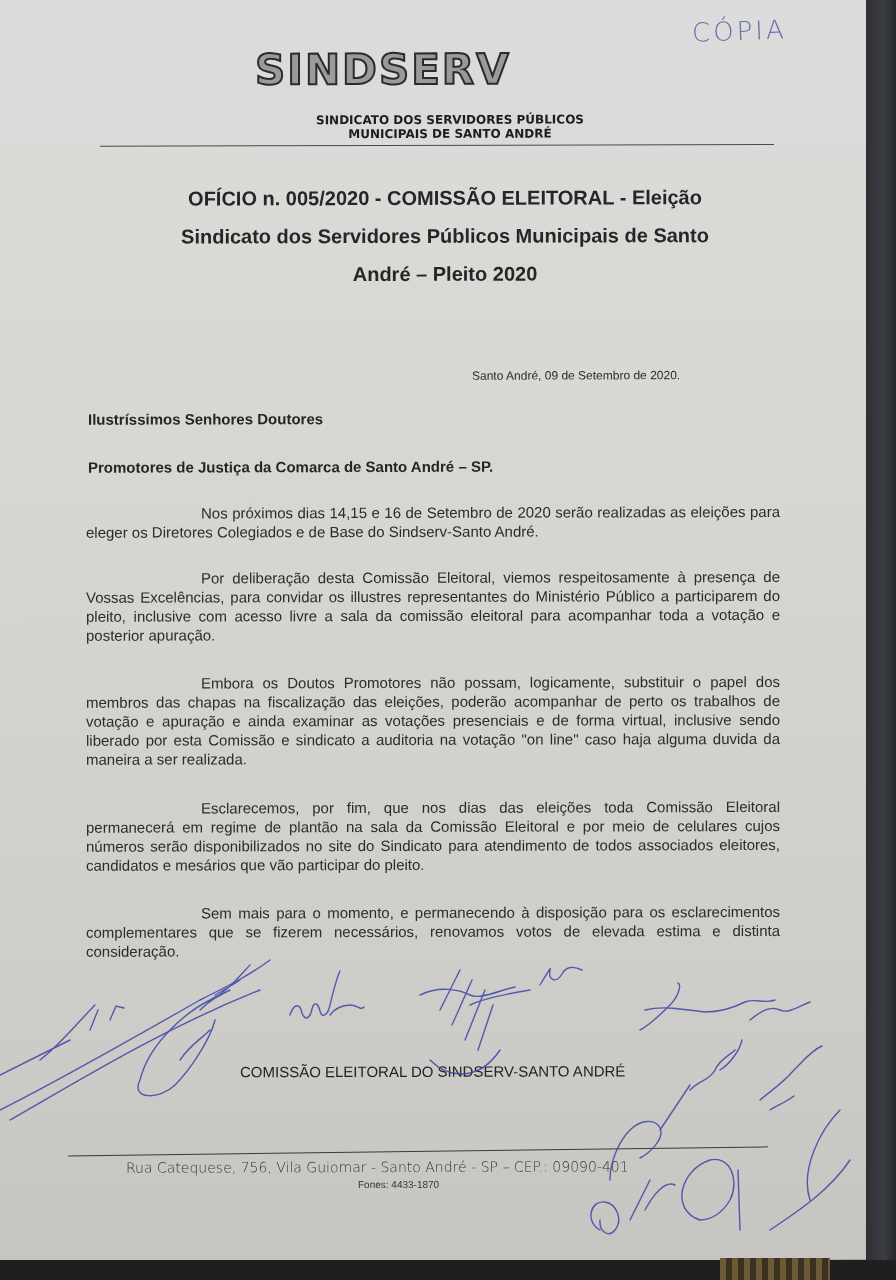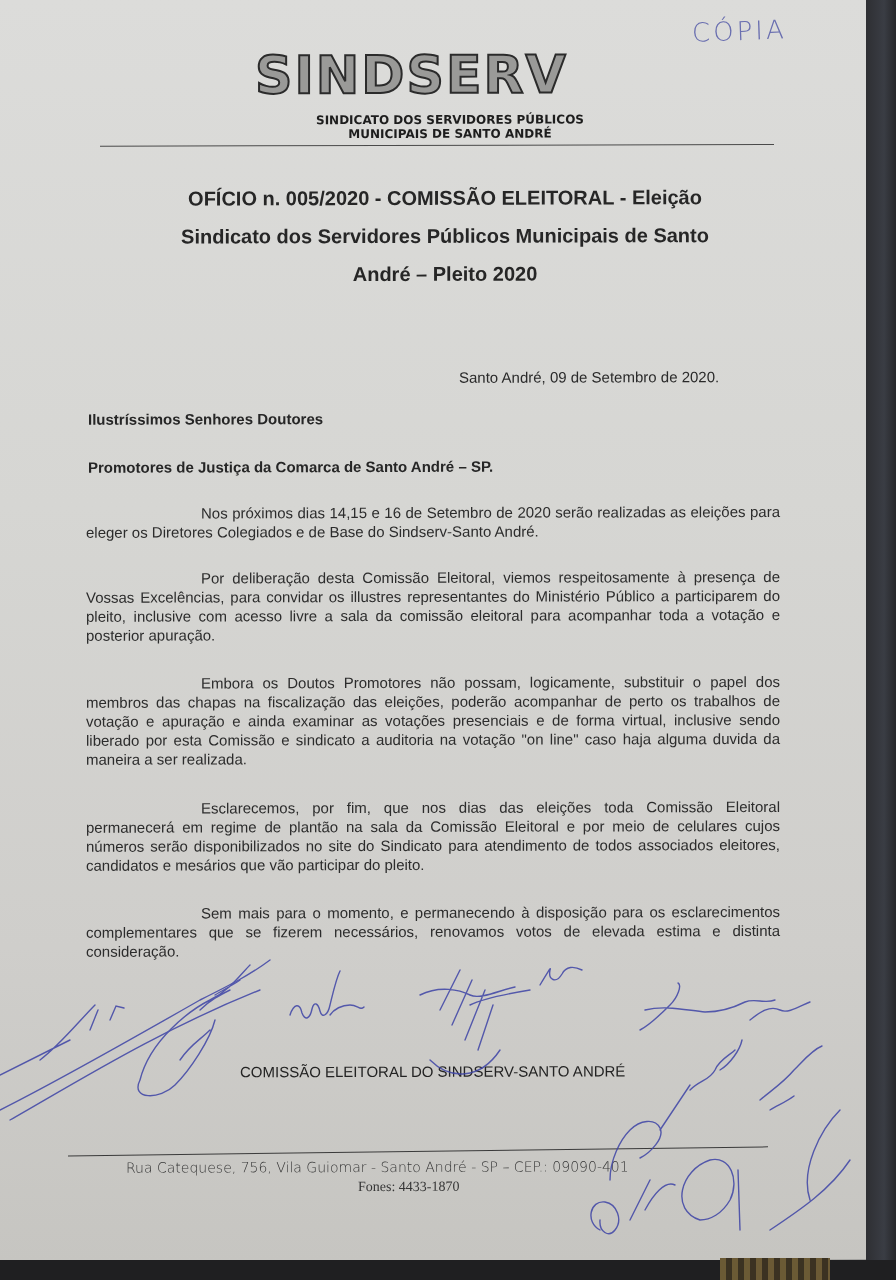--- a/index.html
+++ b/index.html
@@ -28,21 +28,21 @@
   }
   .copy-mark {
     position:absolute; left:692px; top:18px;
     font-family:"DejaVu Sans", sans-serif; font-size:26px; color:#6a6fb0;
     letter-spacing:3px; transform:rotate(-2deg); font-weight:300;
   }
   
   .logo { position:absolute; left:255px; top:50px; width:380px; height:60px; }
   .logo-main {
     position:absolute; left:0; top:-4px;
-    font-family:"DejaVu Sans", sans-serif; font-weight:bold; font-size:52px;
+    font-family:"DejaVu Sans", sans-serif; font-weight:bold; font-size:42px;
     letter-spacing:2px; color:#9a9a98;
     -webkit-text-stroke:2px #2b2b2b;
   }
   .logo-script {
     position:absolute; left:52px; top:30px;
     font-family:"DejaVu Serif", serif; font-style:italic; font-weight:bold;
     font-size:30px; color:#1b1b1b; letter-spacing:1px;
   }
   .logo-sub {
     position:absolute; left:240px; width:420px; text-align:center;
@@ -54,21 +54,21 @@
   .header-rule { position:absolute; left:100px; top:146px; width:674px; height:1px; background:#4a4a4a; }
 
   .title {
     position:absolute; left:100px; width:690px; text-align:center;
     font-weight:bold; font-size:20px; color:#262626; line-height:38px;
   }
   .title.t1 { top:180px; }
   .title.t2 { top:218px; }
   .title.t3 { top:256px; }
 
-  .date { position:absolute; left:459px; top:370px; font-size:15px; color:#2a2a2a; }
+  .date { position:absolute; left:472px; top:370px; font-size:12px; color:#2a2a2a; }
   .salute { position:absolute; left:88px; font-weight:bold; font-size:15px; color:#262626; }
   .salute.s1 { top:411px;text-align:right; }
   .salute.s2 { top:459px; }
 
   .para {
     position:absolute; left:86px; width:694px; font-size:15px; line-height:19px;
     color:#2c2c2c; text-align:justify; text-indent:115px;
   }
   .p1 { top:504px; }
   .p2 { top:569px; }
@@ -78,22 +78,22 @@
 
   .commission {
     position:absolute; left:240px; top:1064px; font-size:15px; color:#232323;
   }
   .footer-rule { position:absolute; left:68px; top:1152px; width:700px; height:1px; background:#3a3a3a; transform:rotate(-0.6deg); }
   .footer-addr {
     position:absolute; left:126px; top:1160px; font-size:14px; color:#363636;
     font-family:"DejaVu Sans", sans-serif; font-weight:300;
   }
   .footer-phone {
-    position:absolute; left:358px; top:1180px; font-size:14px; color:#363636;
-    font-family:Liberation Serif, serif; font-weight:300;
+    position:absolute; left:358px; top:1180px; font-size:10px; color:#363636;
+    font-family:Liberation Sans, sans-serif; font-weight:300;
   }
   svg.ink { position:absolute; left:0; top:0; width:896px; height:1280px; pointer-events:none; }
 </style>
 </head>
 <body>
 
 <div class="paper">
 
   <div class="copy-mark">CÓPIA</div>
 

